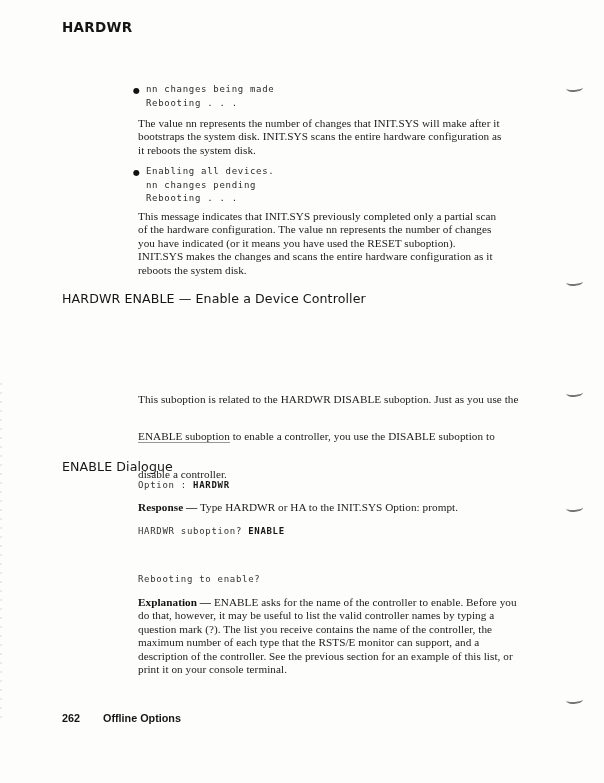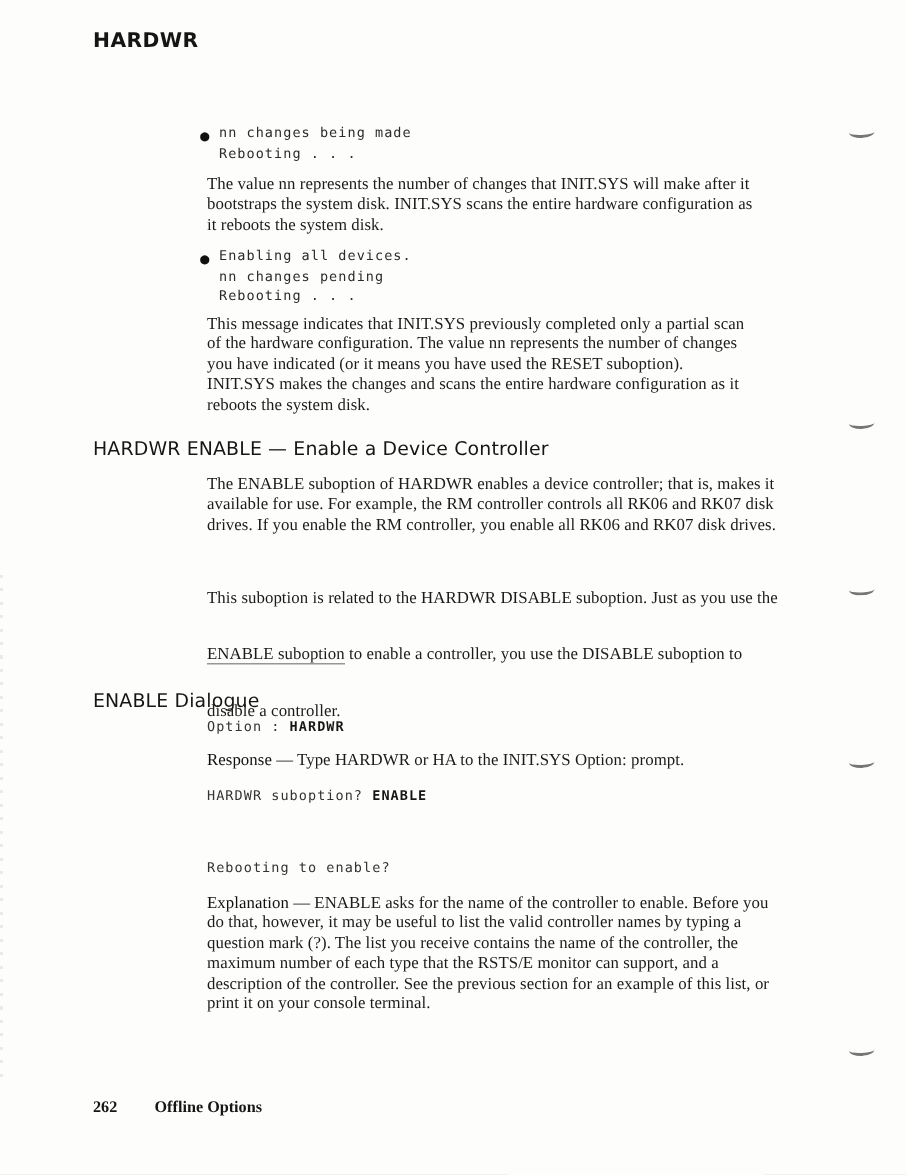--- a/index.html
+++ b/index.html
@@ -40,31 +40,31 @@
     position:absolute;left:138px;width:440px;
     font-family:"Liberation Serif",serif;
     font-size:11.2px;line-height:13.4px;color:#1b1b1b;
     letter-spacing:.05px;
   }
   .pre{white-space:pre-line;}
   .bline{display:block;margin-top:24px;}
   .u{
     border-bottom:1px solid rgba(50,50,50,.5);
   }
-  .body-block b{font-weight:normal;color:#111;}
+  .body-block b{font-weight:bold;color:#111;}
   .mono-block{
     position:absolute;left:138px;
     font-family:"DejaVu Sans Mono",monospace;
     font-size:9px;letter-spacing:.7px;line-height:13.5px;color:#333;
     white-space:pre;
   }
   .mono-block .resp{font-weight:bold;color:#161616;}
   .footer{
-    position:absolute;top:732px;left:62px;
-    font-family:Liberation Serif, serif;
+    position:absolute;top:712px;left:62px;
+    font-family:Liberation Sans, sans-serif;
     font-weight:bold;font-size:10.8px;color:#161616;
   }
   .footer .pageno{display:inline-block;width:41px;}
   .curl{
     position:absolute;left:566px;width:17px;height:6px;
     border-bottom:2px solid #4a4a4a;border-radius:50%;
     transform:rotate(-3deg);opacity:.75;
   }
   .edge-noise{
     position:absolute;left:0;top:383px;width:2px;height:335px;
@@ -95,23 +95,20 @@
 Rebooting . . .</pre>
   </div>
   <div class="body-block pre" style="top:210px">This message indicates that INIT.SYS previously completed only a partial scan
 of the hardware configuration. The value nn represents the number of changes
 you have indicated (or it means you have used the RESET suboption).
 INIT.SYS makes the changes and scans the entire hardware configuration as it
 reboots the system disk.</div>
 
   <div class="h2" style="top:291px">HARDWR ENABLE — Enable a Device Controller</div>
 
-  <div class="body-block pre" style="top:317px">The ENABLE suboption of HARDWR enables a device controller; that is, makes it
-available for use. For example, the RM controller controls all RK06 and RK07 disk
-drives. If you enable the RM controller, you enable all RK06 and RK07 disk drives.</div>
 
   <div class="body-block" style="top:369px">
     <span class="bline">This suboption is related to the HARDWR DISABLE suboption. Just as you use the</span>
     <span class="bline"><span class="u">ENABLE suboption</span><span> to enable a controller, you use the DISABLE suboption to</span></span>
     <span class="bline">disable a controller.</span>
   </div>
 
 
   <div class="h2" style="top:459px">ENABLE Dialogue</div>
 

